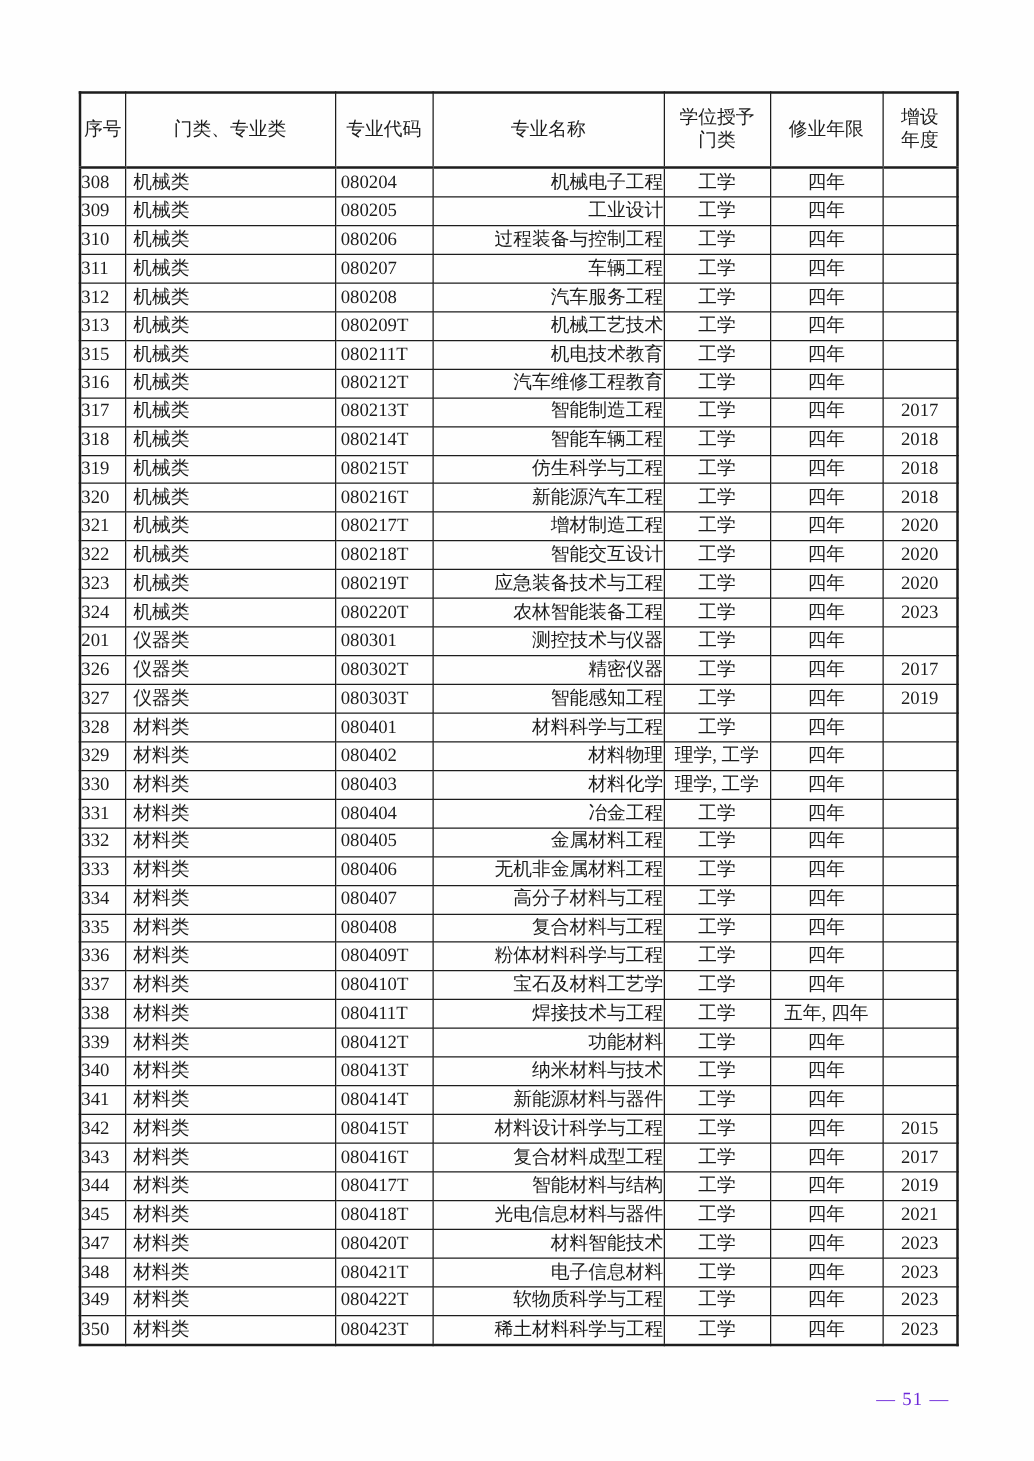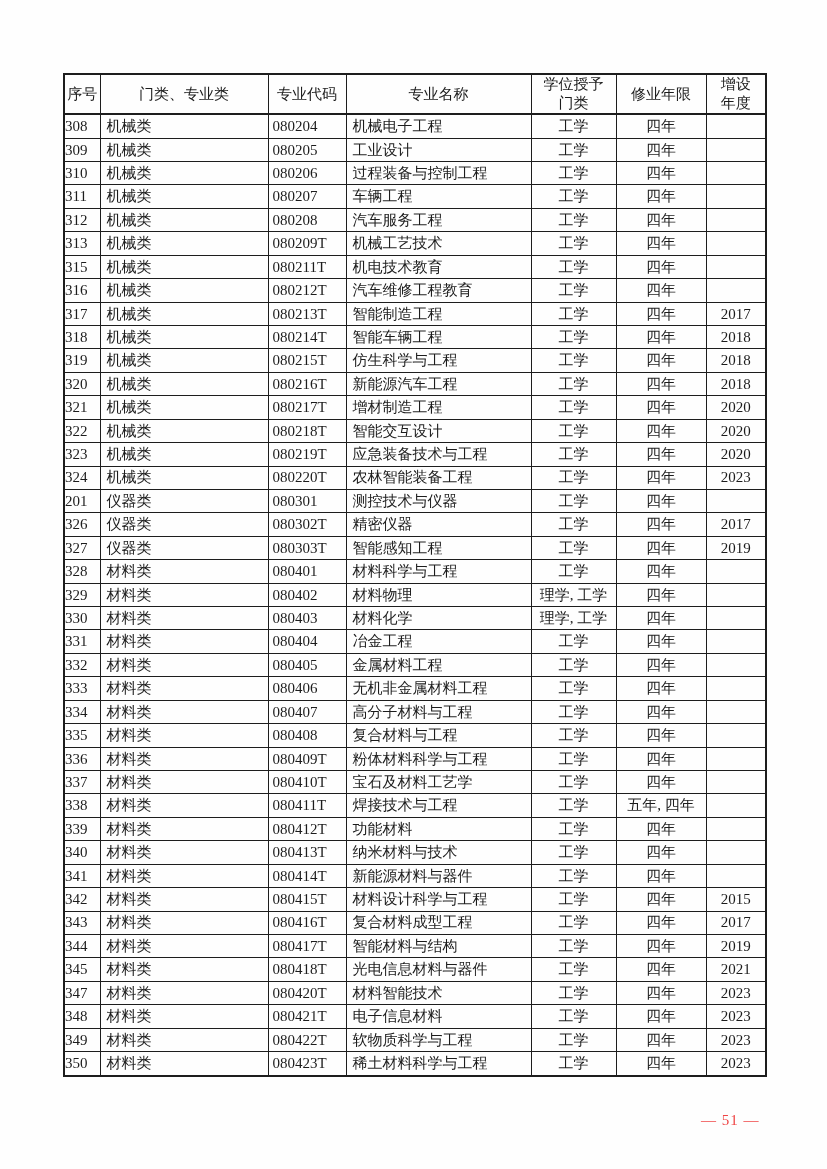--- a/index.html
+++ b/index.html
@@ -17,45 +17,45 @@
     position:absolute; left:63px; top:73px;
     width:702px; height:1004px;
     border-collapse:collapse; table-layout:fixed;
     border:2px solid #1d1d1d;
   }
   .majors-table th, .majors-table td {
     border:1px solid #1d1d1d;
     overflow:hidden;
     vertical-align:middle;
   }
-  .majors-table thead tr { height:40px;margin-left:43px; }
+  .majors-table thead tr { height:60px;margin-left:43px; }
   .majors-table th {
     font-family:"Liberation Sans","DejaVu Sans",sans-serif;
     font-weight:normal;
     font-size:15px;
     text-align:center;
     line-height:1.25;
     white-space:pre-line;
     border-bottom-width:2px;
   }
   .majors-table td {
     font-size:15px;
     line-height:1.1;
   }
   td.col0 { text-align:left; }
   td.col1 { text-align:left; padding-left:6px; }
   td.col2 { text-align:left; padding-left:4px; }
-  td.col3 { text-align:left; padding-left:6px; }
+  td.col3 { text-align:right; padding-left:6px; }
   td.col4, td.col5, td.col6 { text-align:center; }
   .footer-page-number {
     position:absolute; left:701px; top:1112px;
     width:80px;
     font-size:15px;
     font-family:"Liberation Serif","DejaVu Serif",serif;
-    color:#ef4444;
+    color:#6d28d9;
     letter-spacing:1px;
     white-space:nowrap;
   }
 </style>
 </head>
 <body>
 
 <div class="page">
 
   <table class="majors-table">

